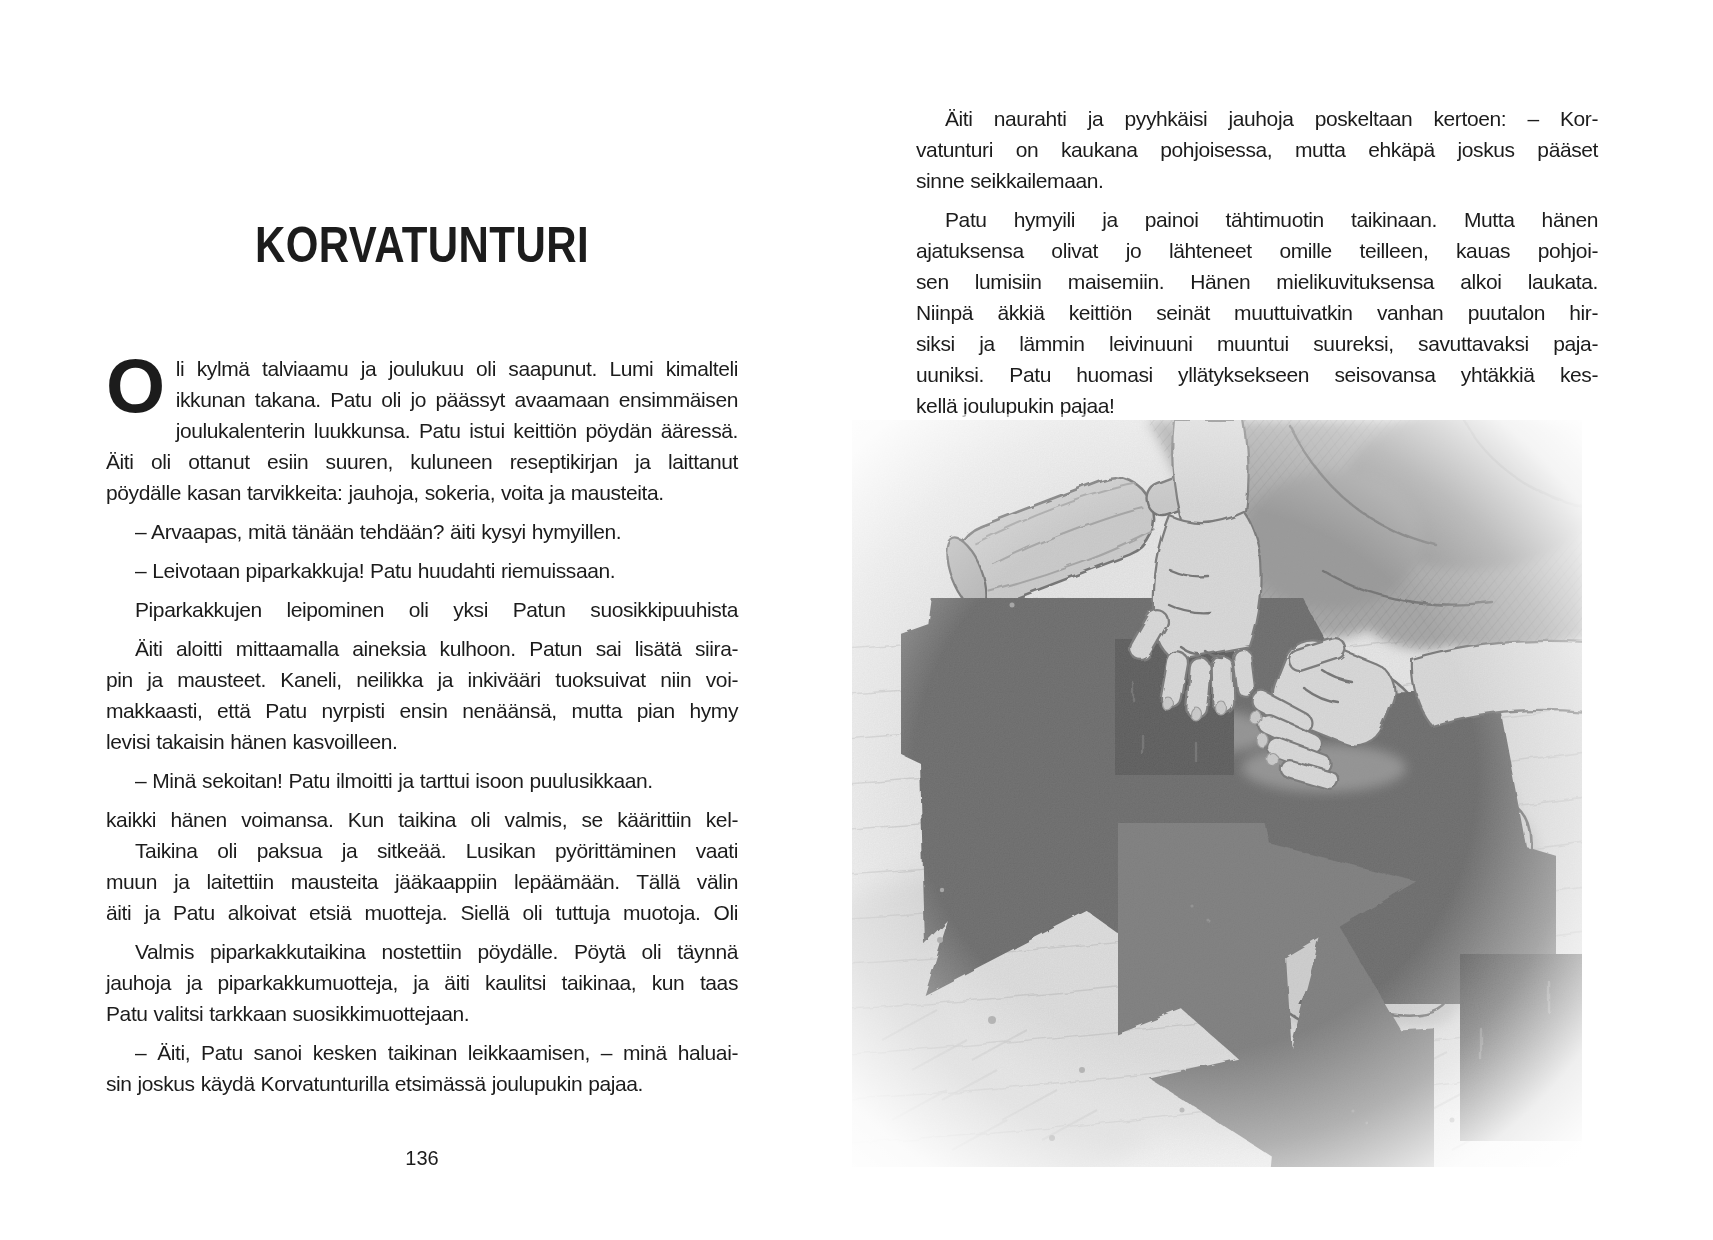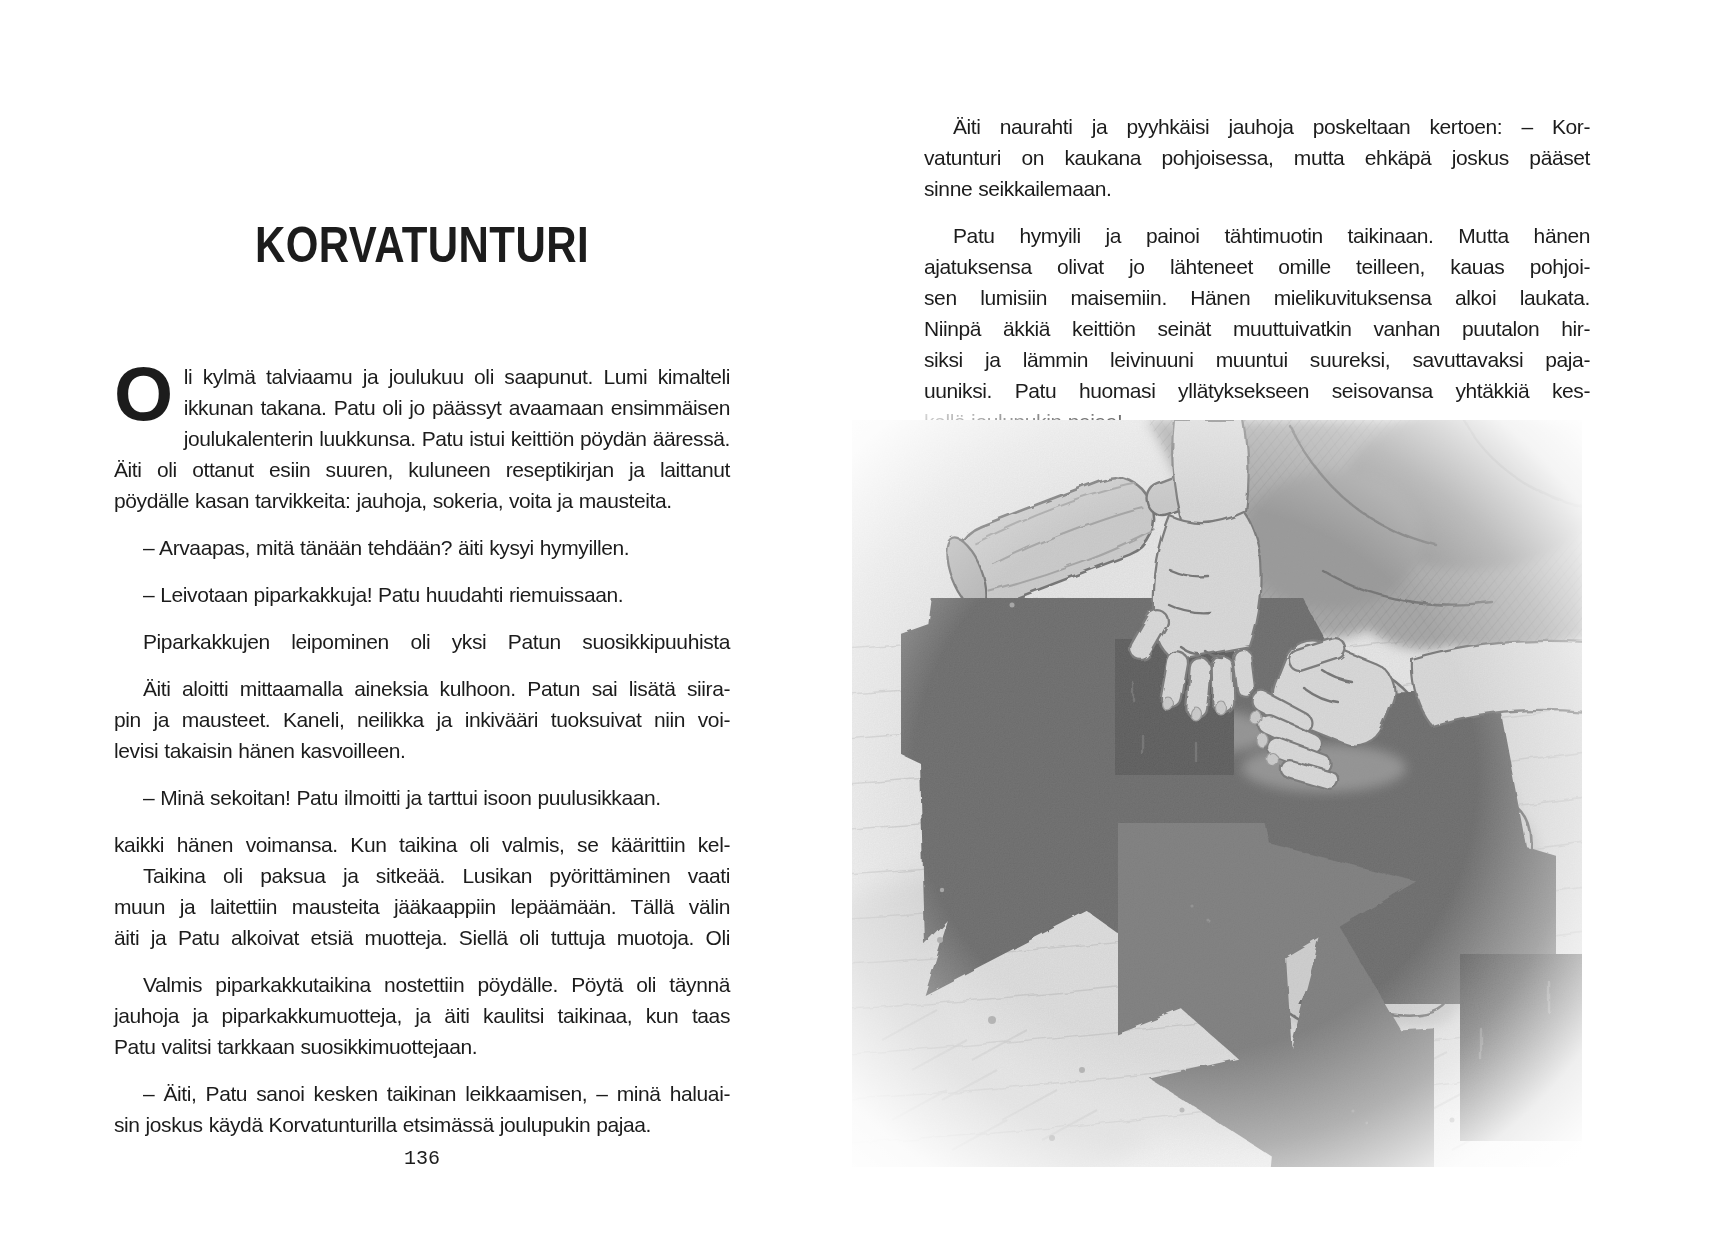--- a/index.html
+++ b/index.html
@@ -6,28 +6,28 @@
   .spread{position:relative;width:1713px;height:1240px;background:#ffffff;overflow:hidden;
           font-family:"Liberation Sans",sans-serif;color:#1c1c1c;}
   
   .chapter-title{position:absolute;left:98px;top:216px;width:648px;margin:0;
     font-size:50px;font-weight:700;letter-spacing:.5px;text-align:center;
     transform:scaleX(.84);transform-origin:center;white-space:nowrap;}
   .body-text{position:absolute;font-size:21px;line-height:31px;letter-spacing:-.4px;
     word-spacing:.5px;}
   #left-body{left:98px;top:345px;width:648px;}
   #right-body{left:908px;top:95px;width:698px;}
-  .para{margin:16px;}
+  .para{margin:8px;}
   .line{text-align:justify;}
   .line.j{text-align-last:justify;}
   .line.ind{text-indent:29px;}
   .dropcap{float:left;font-weight:700;font-size:76px;line-height:60px;height:62px;
     margin:3px 11px 0 0;}
   .page-number{position:absolute;left:98px;top:1147px;width:648px;text-align:center;
-    font-size:20px;letter-spacing:0;font-family:Liberation Mono, monospace;}
+    font-size:20px;letter-spacing:0;}
   
   .illustration{position:absolute;left:852px;top:420px;width:730px;height:747px;margin:0;}
   .illustration svg{position:absolute;inset:0;}
   .vignette{position:absolute;inset:-6px;pointer-events:none;
     background:radial-gradient(ellipse 76% 72% at 47% 48%,
       rgba(255,255,255,0) 50%, rgba(255,255,255,.38) 68%,
       rgba(255,255,255,.9) 85%, #ffffff 97%);}
   
   .ln{stroke:#6e6e6e;stroke-width:2.4;fill:none;stroke-linecap:round;}
   .grain-line{stroke:#bdbdbd;stroke-width:1.5;fill:none;opacity:.55;}
@@ -56,20 +56,21 @@
         </div>
         <div class="para">
           <div class="line ind">– Leivotaan piparkakkuja! Patu huudahti riemuissaan.</div>
         </div>
         <div class="para">
           <div class="line j ind">Piparkakkujen leipominen oli yksi Patun suosikkipuuhista</div>
         </div>
         <div class="para">
           <div class="line j ind">Äiti aloitti mittaamalla aineksia kulhoon. Patun sai lisätä siira-</div>
           <div class="line j">pin ja mausteet. Kaneli, neilikka ja inkivääri tuoksuivat niin voi-</div>
+          <div class="line j">makkaasti, että Patu nyrpisti ensin nenäänsä, mutta pian hymy</div>
           <div class="line">levisi takaisin hänen kasvoilleen.</div>
         </div>
         <div class="para">
           <div class="line ind">– Minä sekoitan! Patu ilmoitti ja tarttui isoon puulusikkaan.</div>
         </div>
         <div class="para">
           <div class="line j">kaikki hänen voimansa. Kun taikina oli valmis, se käärittiin kel-</div>
           <div class="line j ind">Taikina oli paksua ja sitkeää. Lusikan pyörittäminen vaati</div>
           <div class="line j">muun ja laitettiin mausteita jääkaappiin lepäämään. Tällä välin</div>
           <div class="line j">äiti ja Patu alkoivat etsiä muotteja. Siellä oli tuttuja muotoja. Oli</div>

